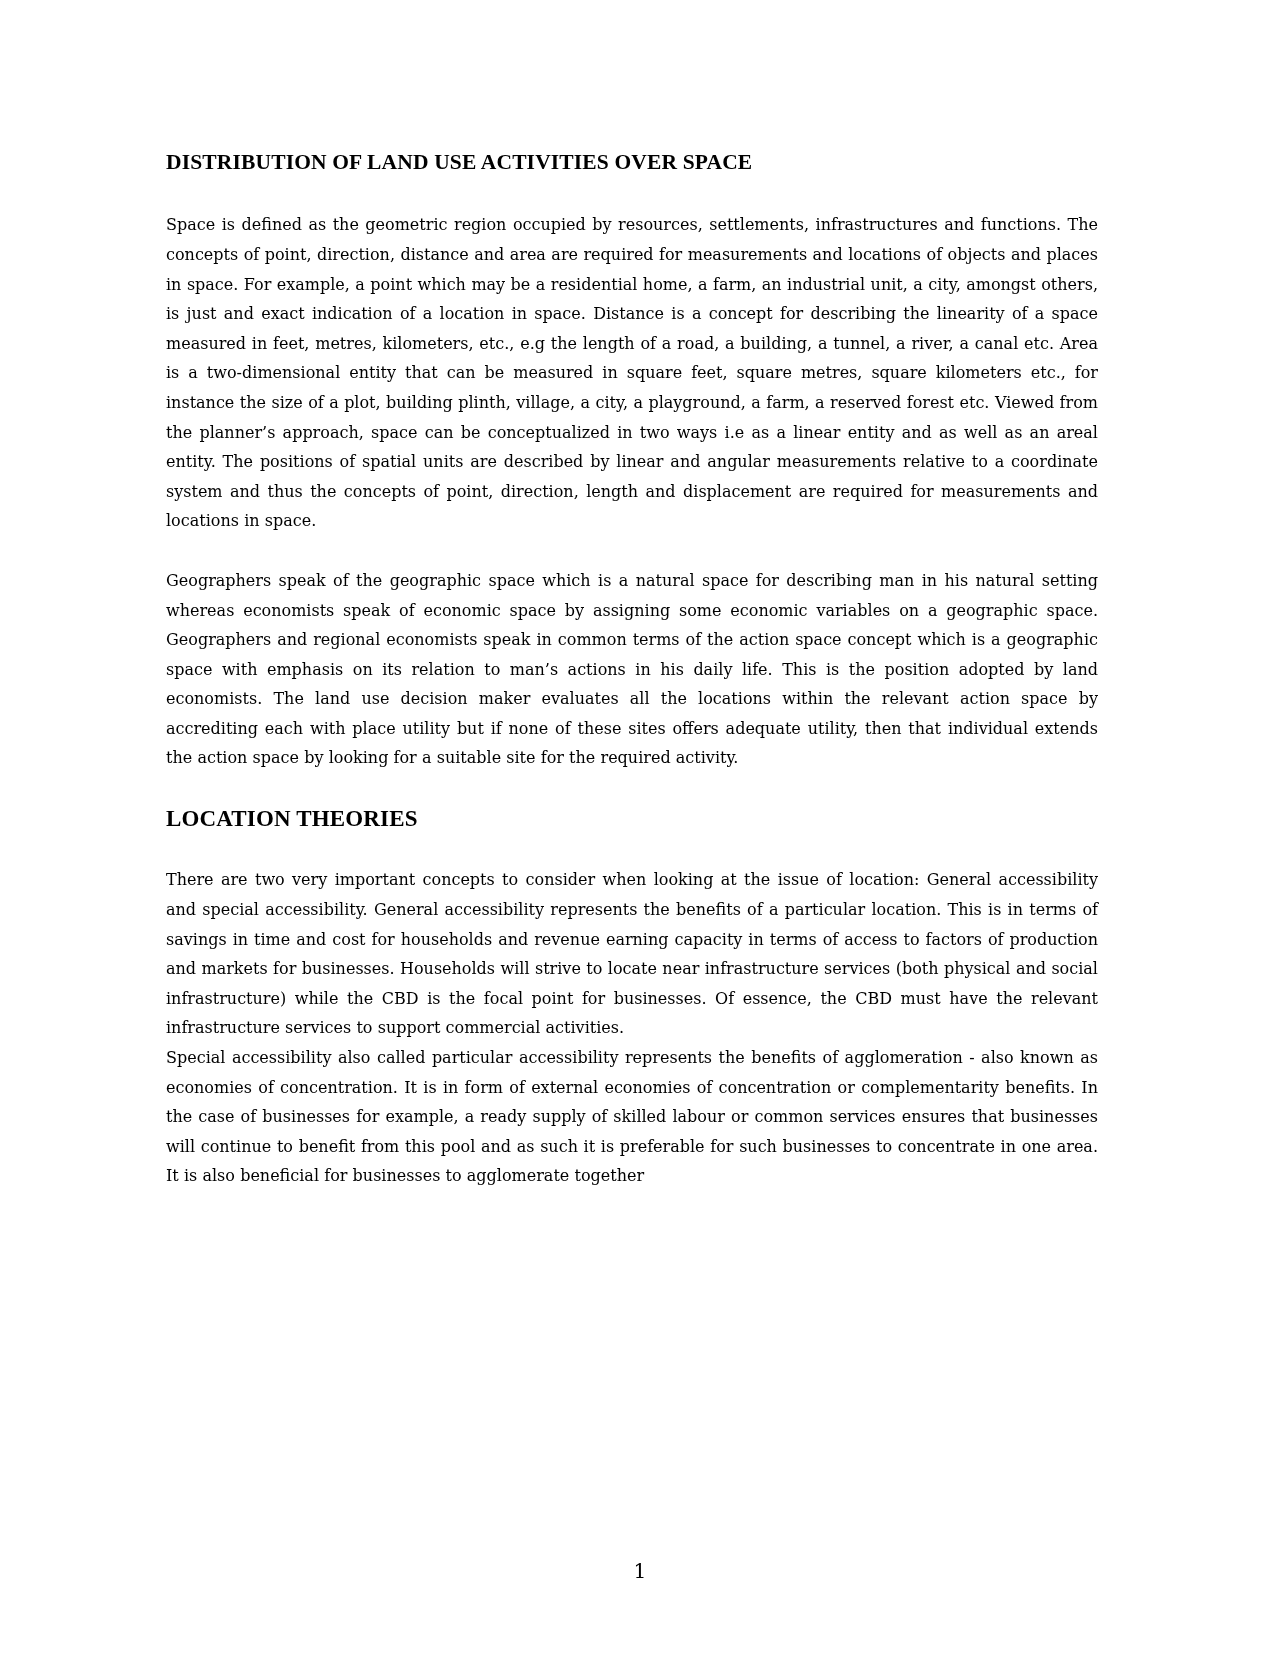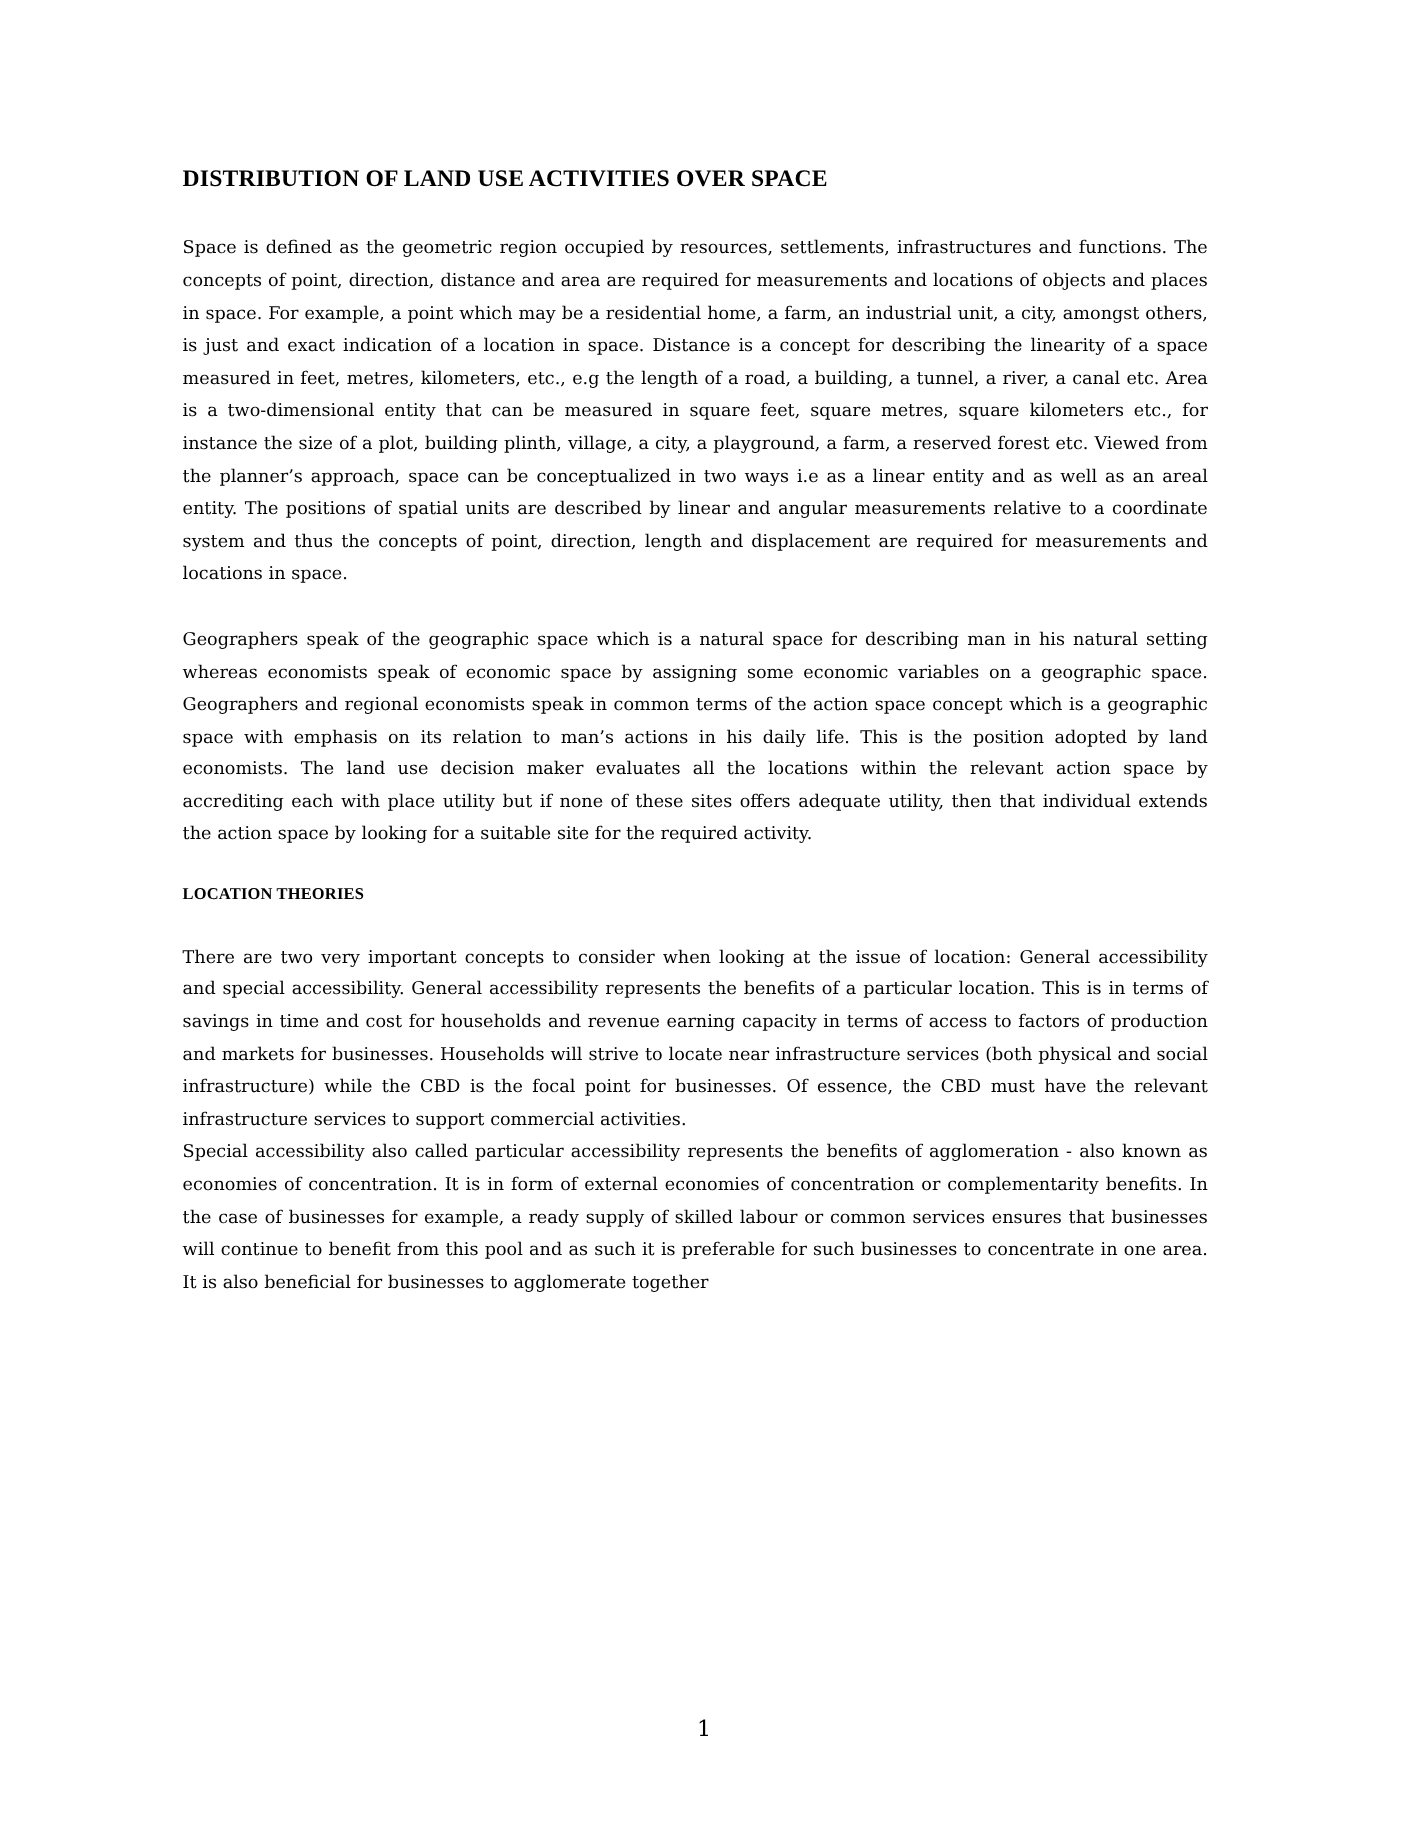--- a/index.html
+++ b/index.html
@@ -33,21 +33,21 @@
     font-size: 21.5px;
     line-height: 1.32;
     letter-spacing: 0.15px;
     margin: 0 0 34px 0;
     text-align: left;
     white-space: nowrap;
   }
   .section-heading {
     font-family: "Liberation Serif", "DejaVu Serif", serif;
     font-weight: bold;
-    font-size: 15px;
+    font-size: 23px;
     line-height: 1.32;
     letter-spacing: 0.15px;
     margin: 31px 0 31px 0;
     text-align: left;
   }
   p.body {
     font-family: "DejaVu Serif", "Liberation Serif", serif;
     font-size: 16px;
     line-height: 29.6px;
     text-align: justify;

